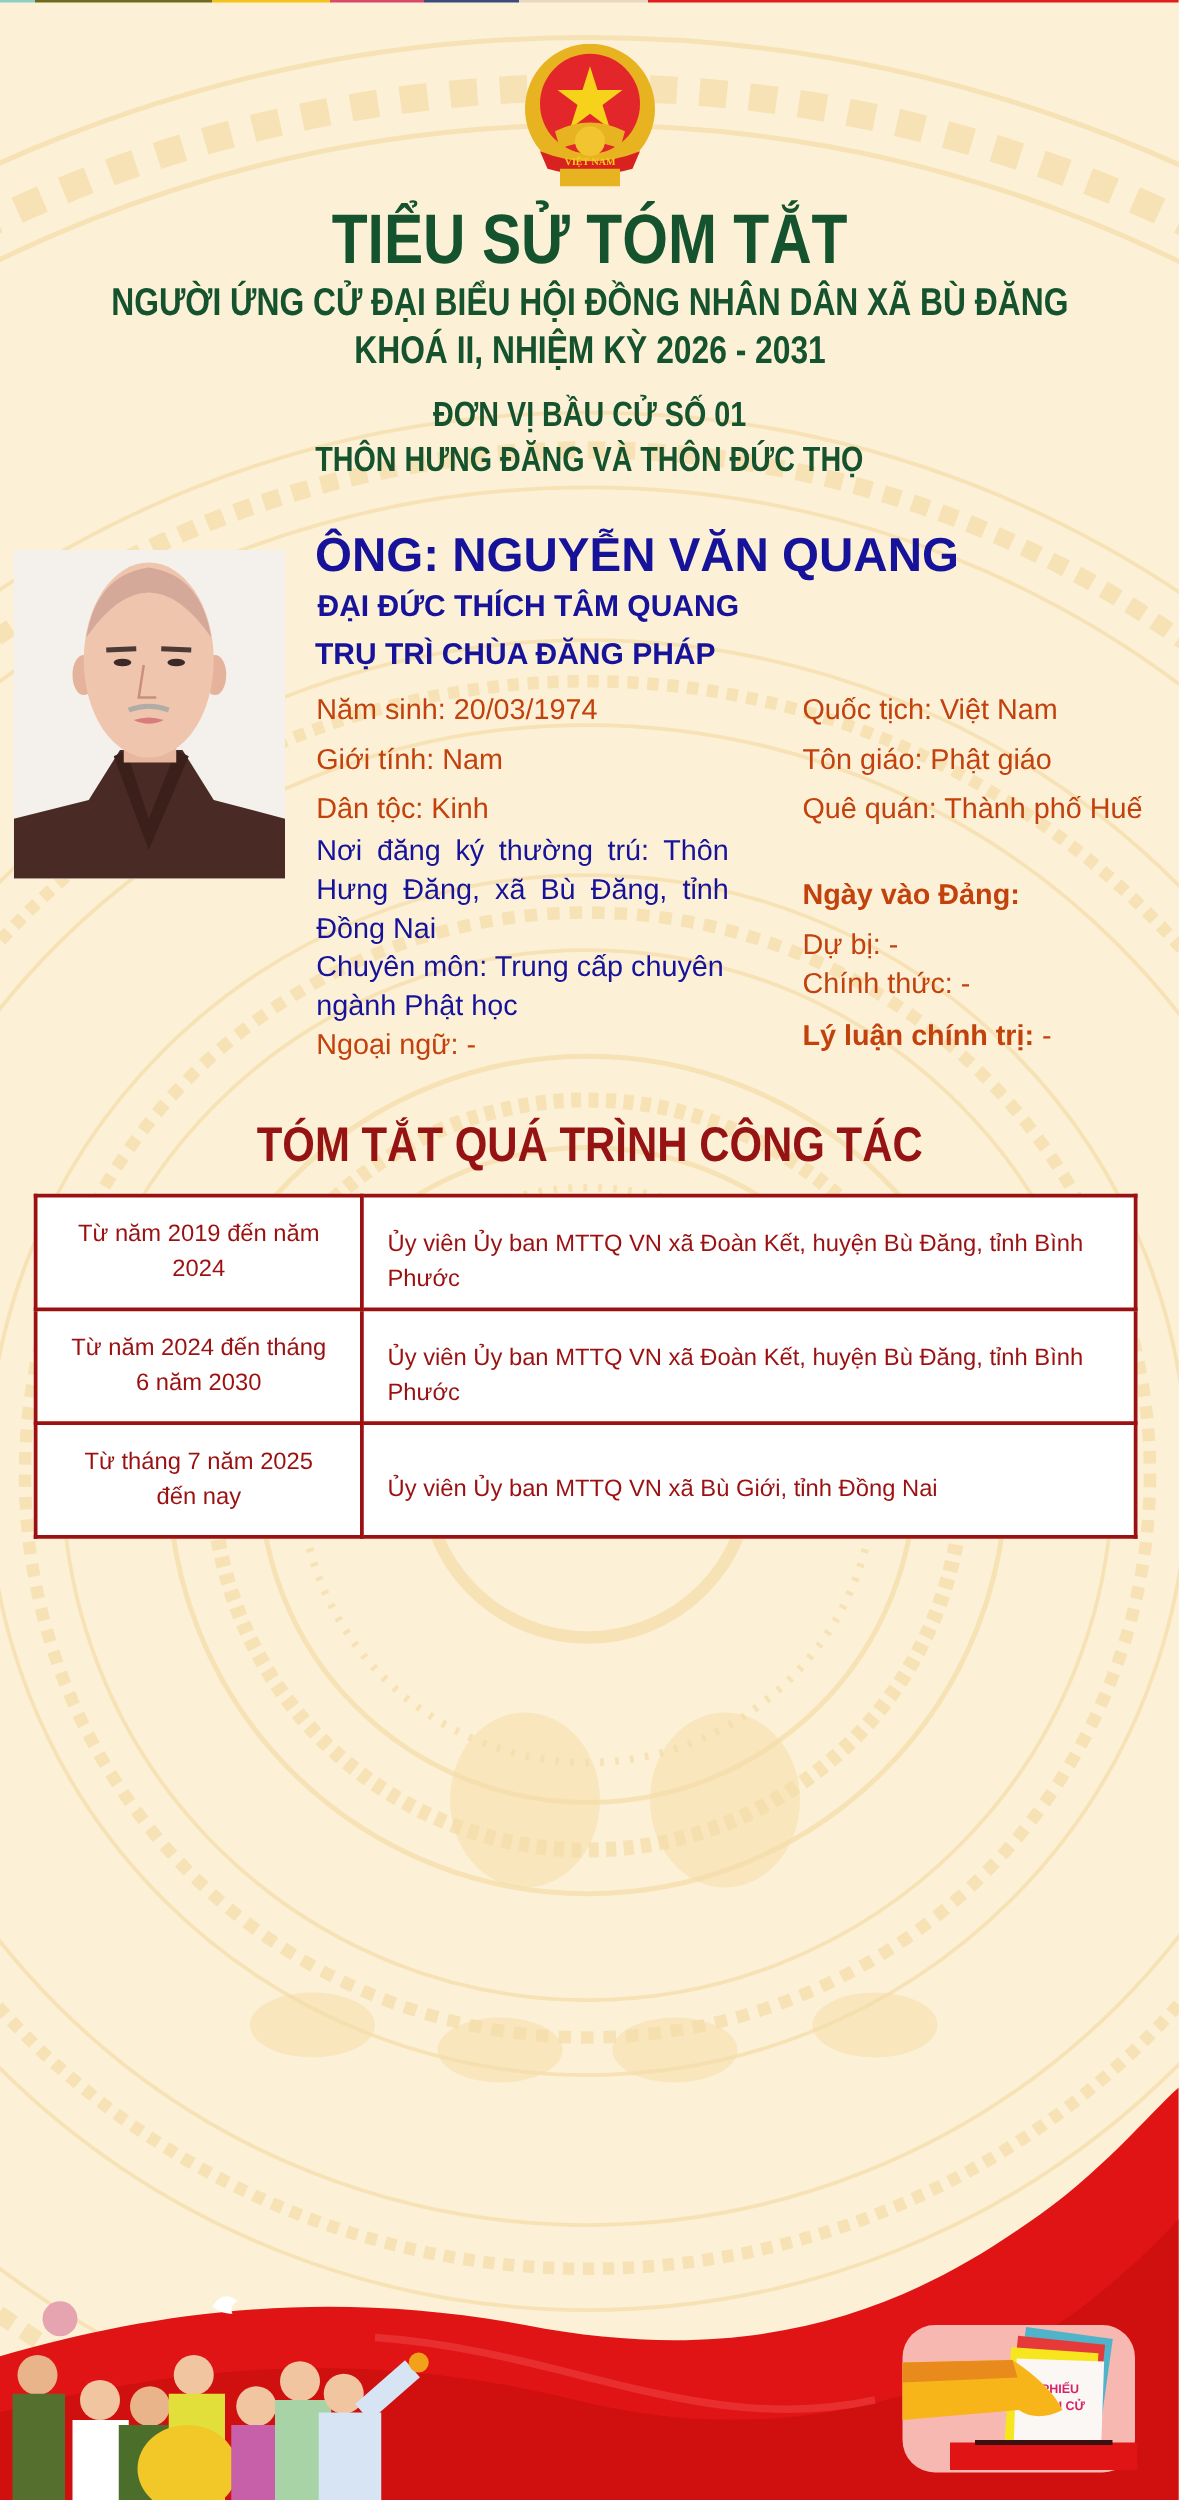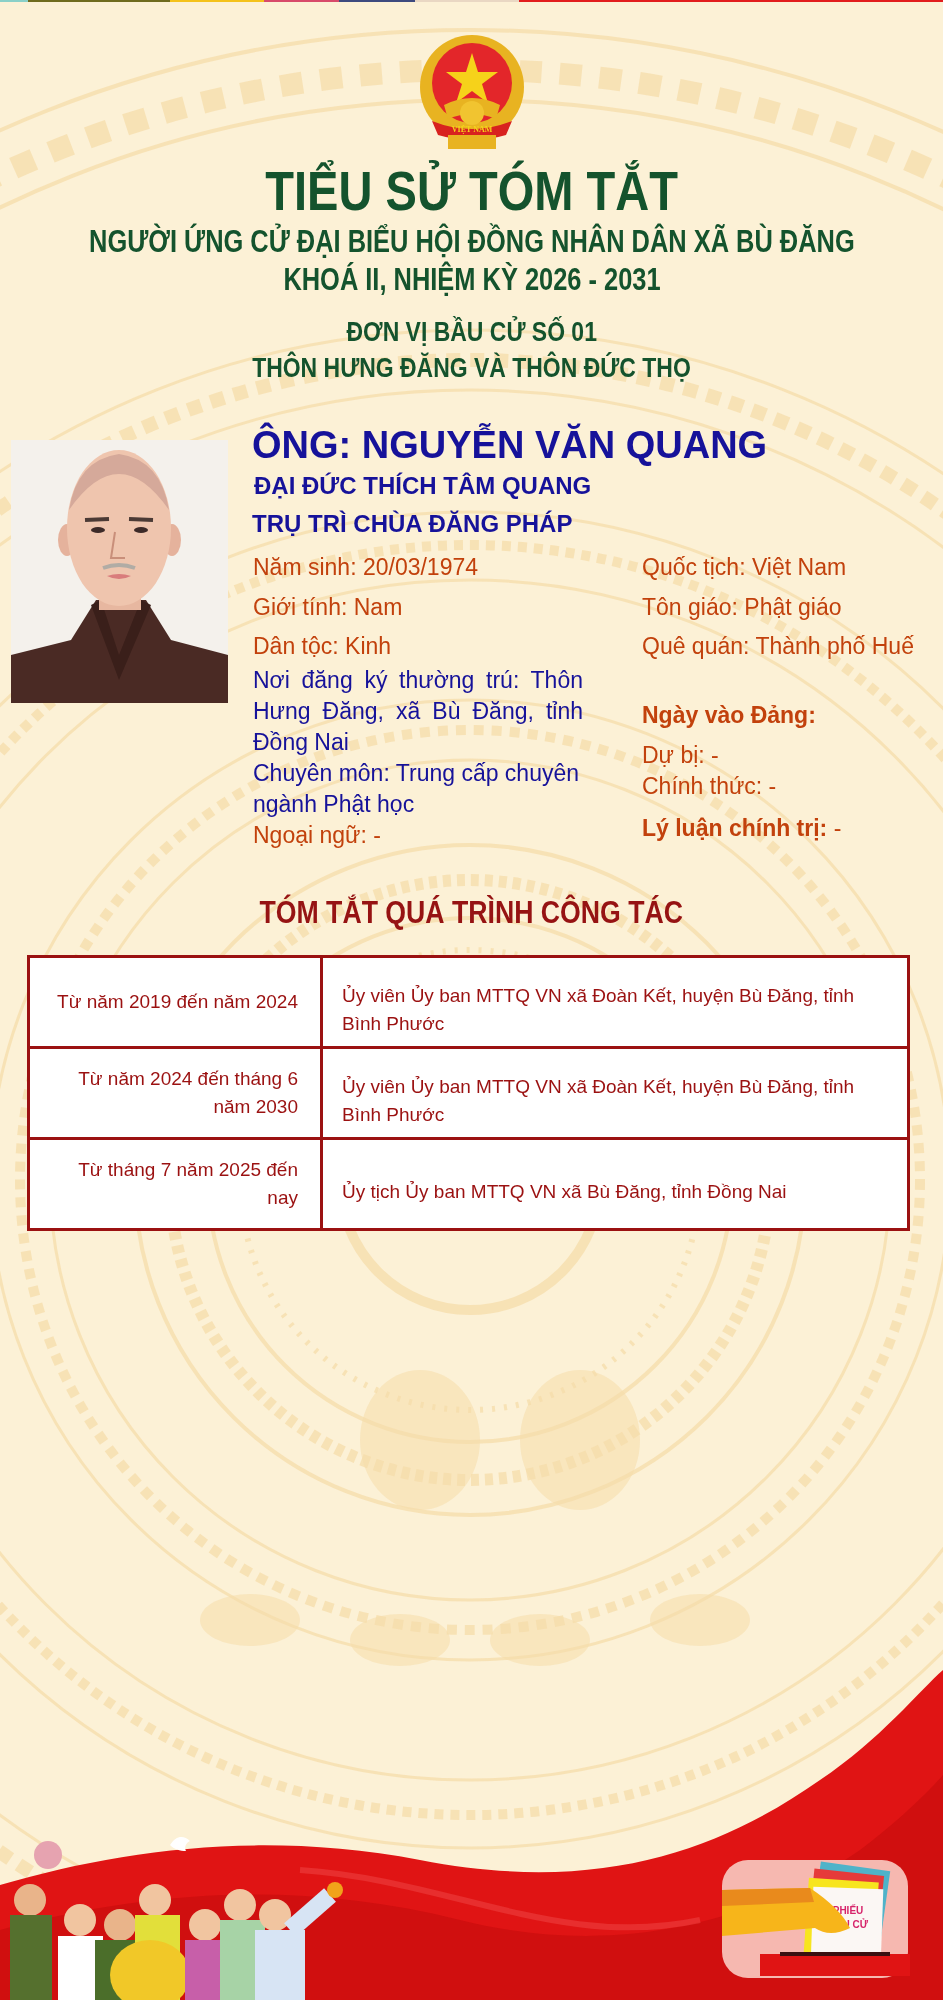--- a/index.html
+++ b/index.html
@@ -36,34 +36,34 @@
     }
 
     .name { position: absolute; left: 252px; top: 424px; font-size: 38px; font-weight: bold; color: #16129a; white-space: nowrap; }
     .dharma { position: absolute; left: 254px; top: 472px; font-size: 24px; font-weight: bold; color: #16129a; white-space: nowrap; }
     .role { position: absolute; left: 252px; top: 510px; font-size: 24px; font-weight: bold; color: #16129a; white-space: nowrap; }
 
     .info { position: absolute; color: #c2410c; font-size: 23px; line-height: 31px; white-space: nowrap; }
     .info.bold { font-weight: bold; }
     .wrap-block { position: absolute; left: 253px; top: 665px; width: 330px; color: #16129a; font-size: 23px; line-height: 31px; text-align: justify; }
 
-    .section-title { position: absolute; left: 0; top: 895px; width: 943px; text-align: center; color: #961313; font-weight: bold; font-size: 31px; white-space: nowrap; }
+    .section-title { position: absolute; left: 0; top: 895px; width: 943px; text-align: center; color: #961313; font-weight: bold; font-size: 39px; white-space: nowrap; }
     .section-title span { display: inline-block; transform: scaleX(0.86); }
 
     .work-table {
       position: absolute; left: 27px; top: 955px; width: 883px;
       border-collapse: collapse; background: #ffffff;
       border: 3px solid #9b1111;
     }
     .work-table td {
       border: 3px solid #9b1111;
       color: #9b1111; font-size: 19px; line-height: 28px;
       height: 91px; vertical-align: middle;
     }
-    .work-table td.period { width: 293px; text-align: right; padding: 0 22px; }
+    .work-table td.period { width: 261px; text-align: center; padding: 0 22px; }
     .work-table td.desc { text-align: left; padding: 16px 18px 0 19px; }
 
     .ballot { position: absolute; left: 720px; top: 1858px; width: 190px; height: 122px; }
   </style>
 </head>
 <body>
 
 <svg class="bg-layer" viewBox="0 0 943 2000" xmlns="http://www.w3.org/2000/svg">
   <g fill="none" stroke="#f5dcaa" stroke-opacity="0.75">
     <circle cx="470" cy="1180" r="130" stroke-width="10"></circle>
@@ -185,21 +185,21 @@
     <tr>
       <td class="period">Từ năm 2019 đến năm 2024</td>
       <td class="desc">Ủy viên Ủy ban MTTQ VN xã Đoàn Kết, huyện Bù Đăng, tỉnh Bình Phước</td>
     </tr>
     <tr>
       <td class="period">Từ năm 2024 đến tháng 6 năm 2030</td>
       <td class="desc">Ủy viên Ủy ban MTTQ VN xã Đoàn Kết, huyện Bù Đăng, tỉnh Bình Phước</td>
     </tr>
     <tr>
       <td class="period">Từ tháng 7 năm 2025 đến nay</td>
-      <td class="desc">Ủy tịch Ủy ban MTTQ VN xã Bù Đăng, tỉnh Đồng Nai</td>
+      <td class="desc">Ủy viên Ủy ban MTTQ VN xã Bù Giới, tỉnh Đồng Nai</td>
     </tr>
   </tbody>
 </table>
 
 <svg class="ballot" viewBox="0 0 190 122" xmlns="http://www.w3.org/2000/svg">
   <rect x="2" y="2" width="186" height="118" rx="26" fill="#f6b8b0"></rect>
   <rect x="95" y="8" width="70" height="80" fill="#4fb3c9" transform="rotate(8 130 48)"></rect>
   <rect x="90" y="14" width="70" height="82" fill="#e63a3a" transform="rotate(6 125 55)"></rect>
   <rect x="86" y="22" width="70" height="82" fill="#f7e51e" transform="rotate(4 121 63)"></rect>
   <rect x="92" y="30" width="70" height="76" fill="#fbf7f4" transform="rotate(2 127 68)"></rect>

